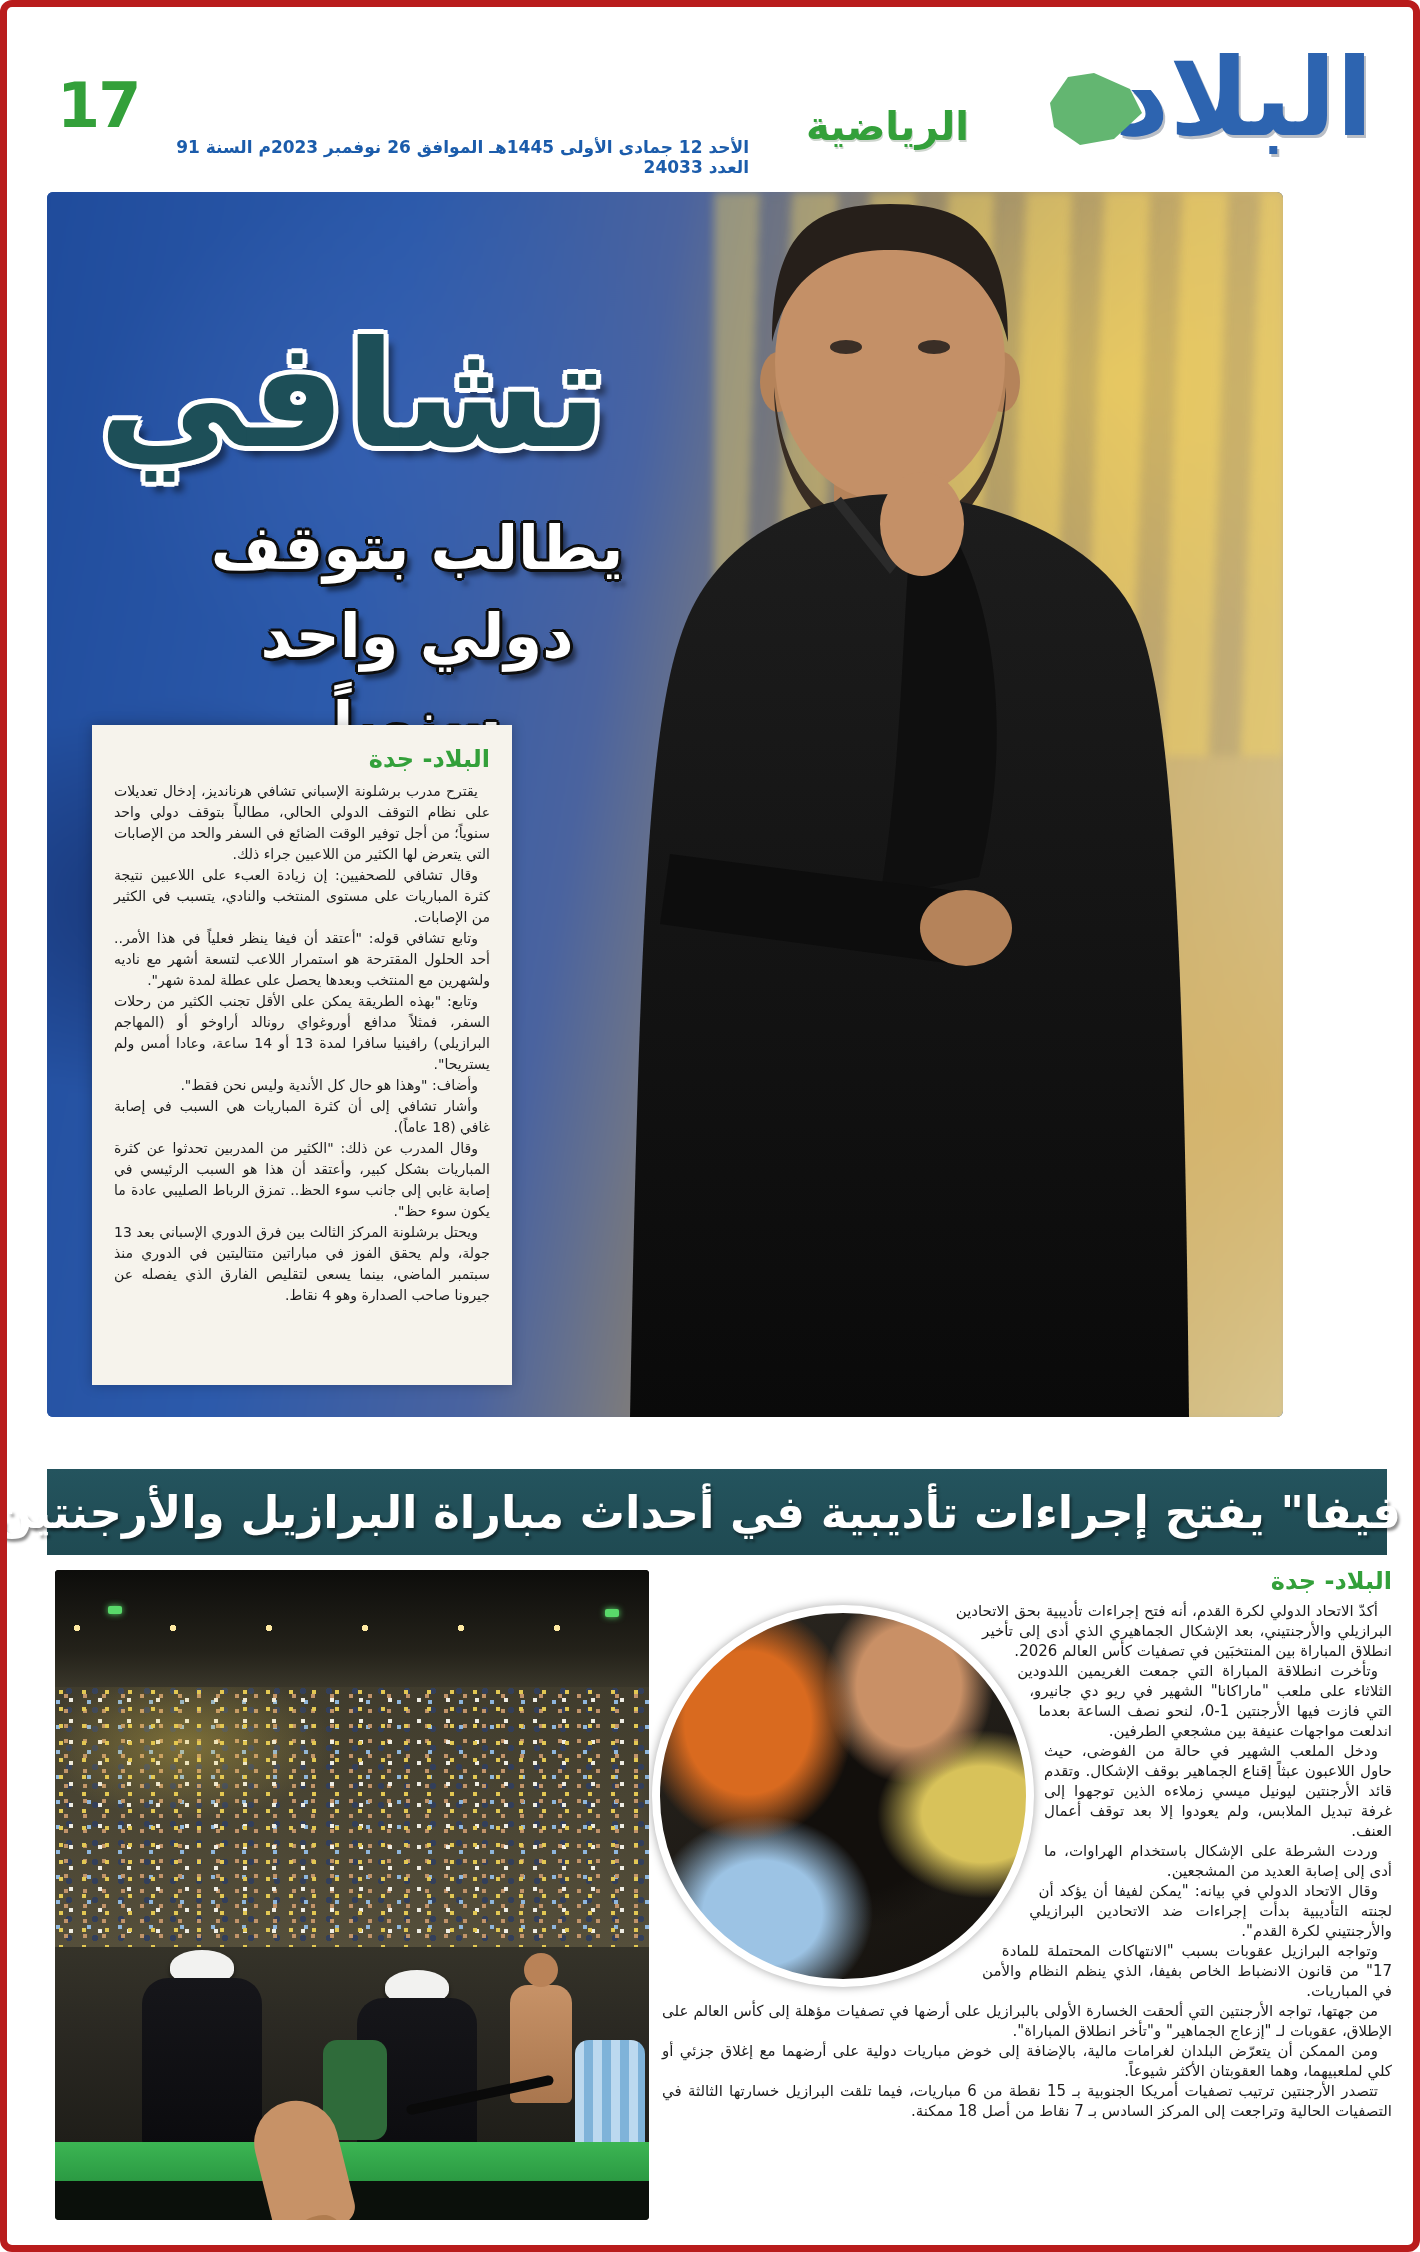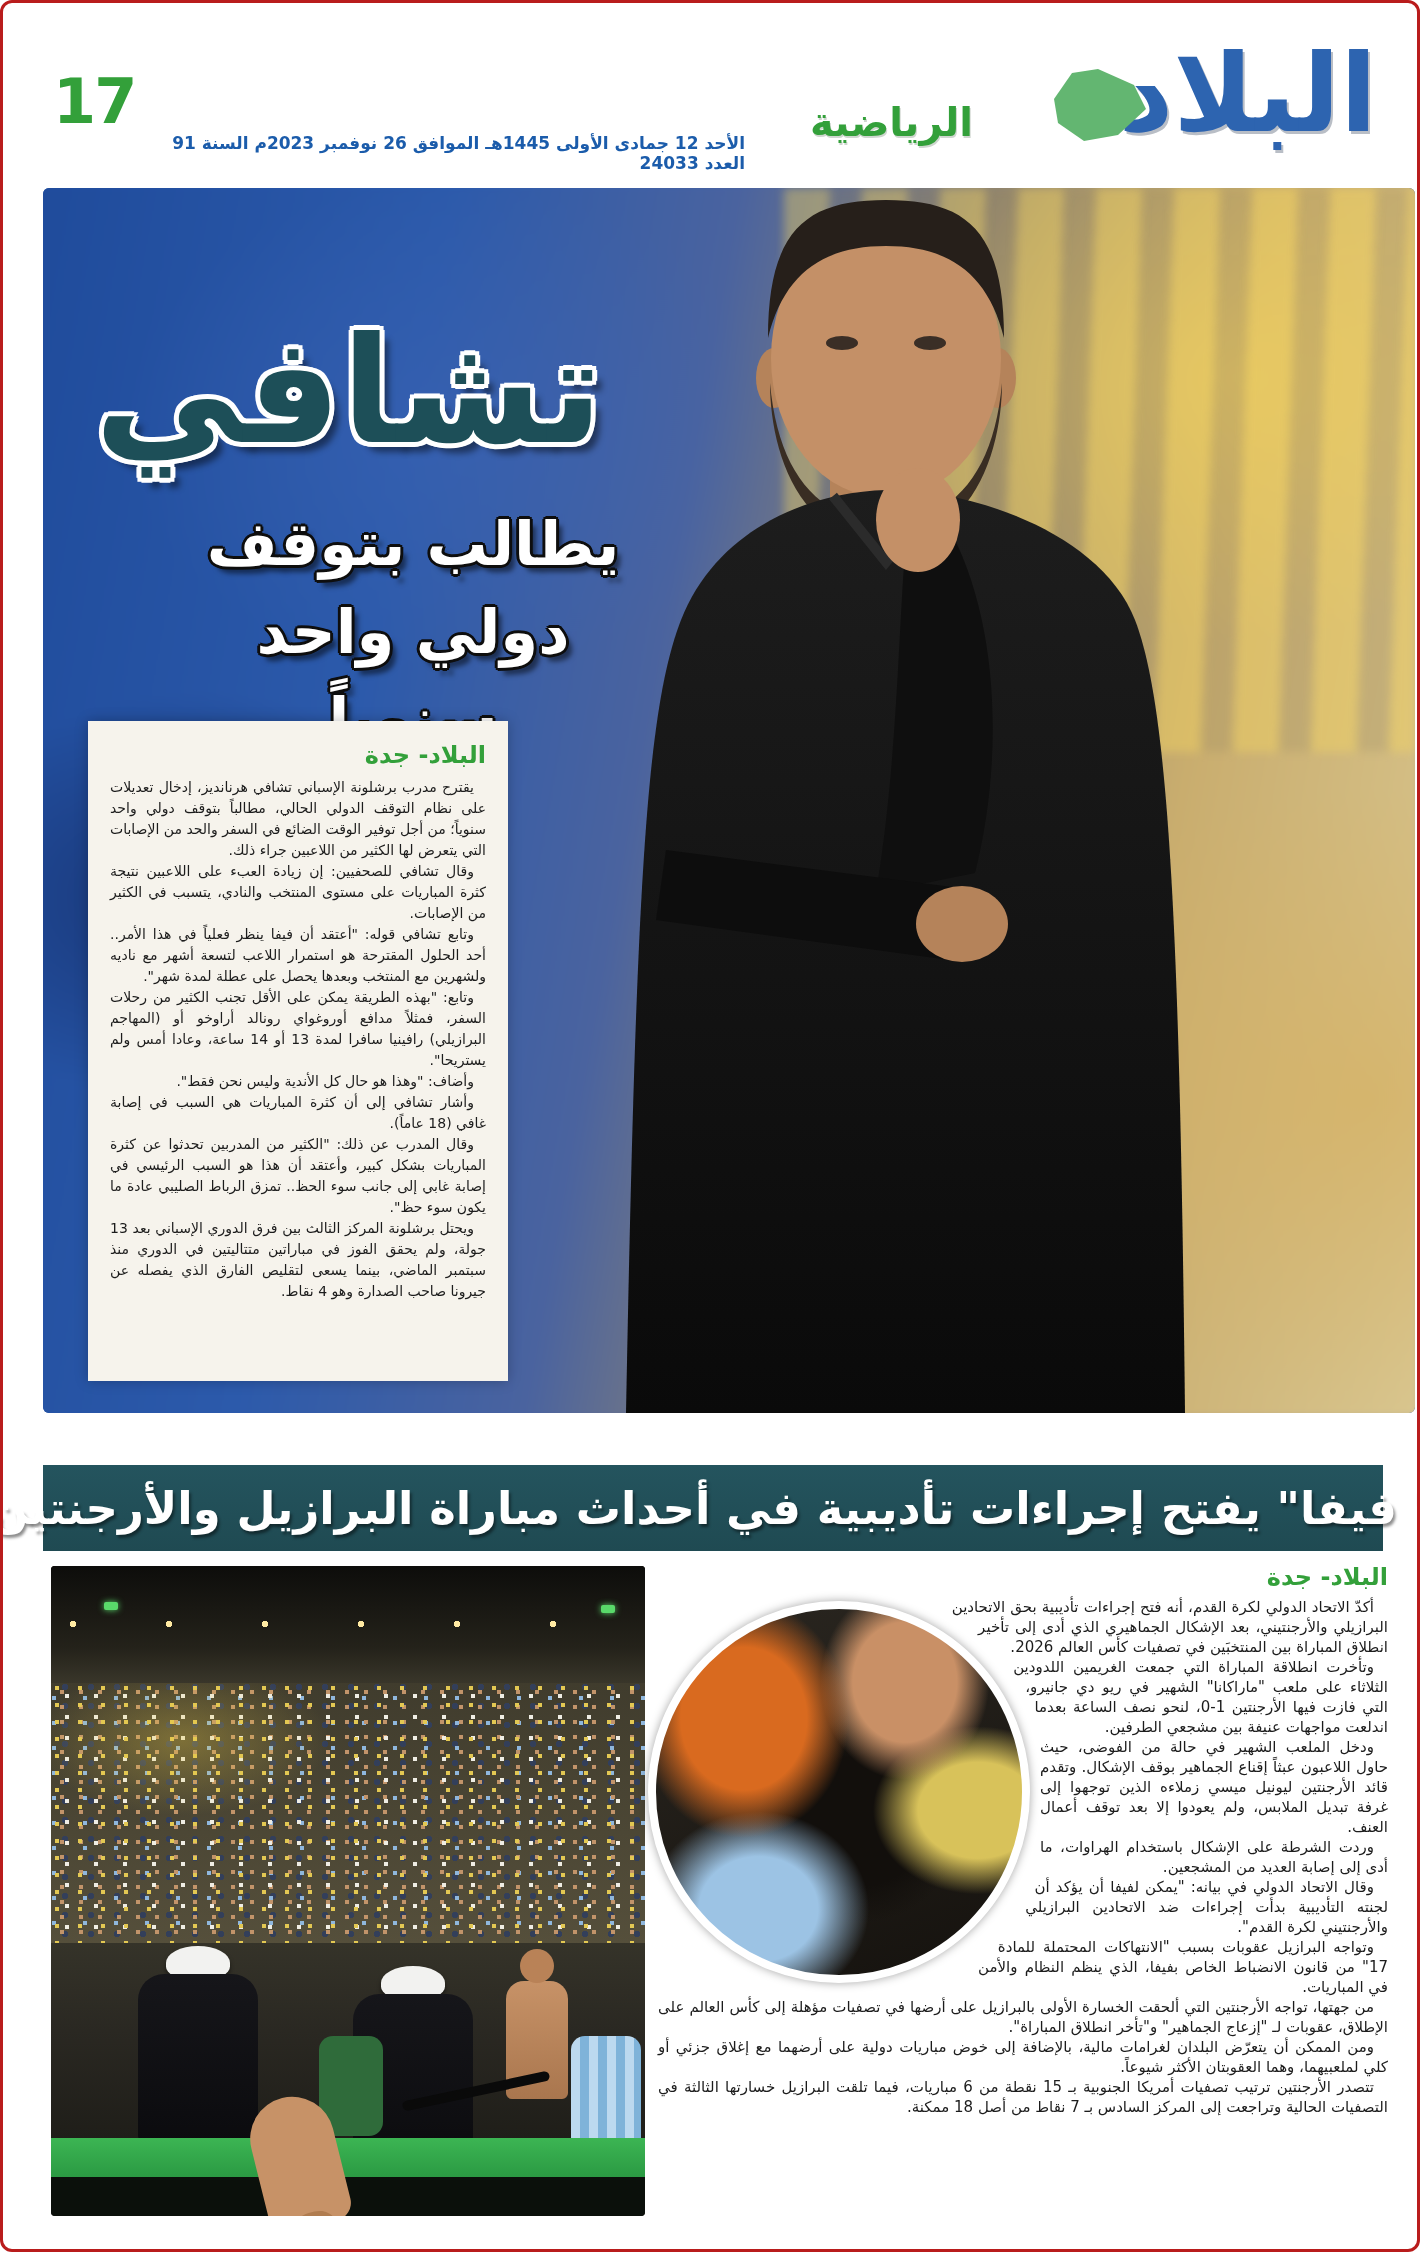--- a/index.html
+++ b/index.html
@@ -8,21 +8,21 @@
     --logo-blue:#2d64b0;
     --banner:#1f4a52;
     --headline-teal:#1d4f58;
     --box-bg:#f6f3ec;
     --body-ink:#1c1c1c;
   }
   *{margin:0;padding:0;box-sizing:border-box;}
   body{background:#ffffff;font-family:"DejaVu Sans",sans-serif;}
   .page{
     position:relative;width:1420px;height:2252px;background:#ffffff;
-    border:3px solid #b91c1c;border-radius:12px;overflow:hidden;
+    border:7px solid #b91c1c;border-radius:12px;overflow:hidden;
   }
   
   .page-number{
     position:absolute;left:50px;top:62px;font-size:62px;font-weight:800;
     color:var(--green);letter-spacing:-2px;
   }
   .dateline{
     position:absolute;left:142px;top:130px;width:600px;height:30px;
     direction:rtl;text-align:right;font-size:17px;font-weight:700;color:var(--blue);
   }
@@ -32,21 +32,21 @@
     color:var(--logo-blue);letter-spacing:4px;text-shadow:2px 3px 0 #b9bec6;
     direction:rtl;line-height:1.1;margin-left:16px;
   }
   .logo-map{position:absolute;right:215px;top:18px;width:120px;height:80px;z-index:2;}
   .logo-section-name{
     position:absolute;right:404px;top:52px;font-size:40px;font-weight:800;
     color:var(--green);direction:rtl;text-shadow:1px 2px 0 #cfd6cf;
   }
   
   .lead-photo{
-    position:absolute;left:40px;top:185px;width:1372px;height:1225px;
+    position:absolute;left:40px;top:185px;width:1236px;height:1225px;
     border-radius:6px;overflow:hidden;background:#2c5aab;
   }
   .lead-photo .bg{
     position:absolute;inset:-10px;filter:blur(6px);
     background:
       radial-gradient(420px 320px at 12% 58%, rgba(14,32,84,.65), transparent 65%),
       radial-gradient(500px 380px at 30% 20%, rgba(60,100,180,.55), transparent 65%),
       radial-gradient(560px 430px at 86% 16%, rgba(238,205,92,.60), transparent 62%),
       radial-gradient(640px 520px at 96% 74%, rgba(214,176,96,.65), transparent 60%),
       radial-gradient(420px 420px at 64% 90%, rgba(120,110,90,.45), transparent 65%),

